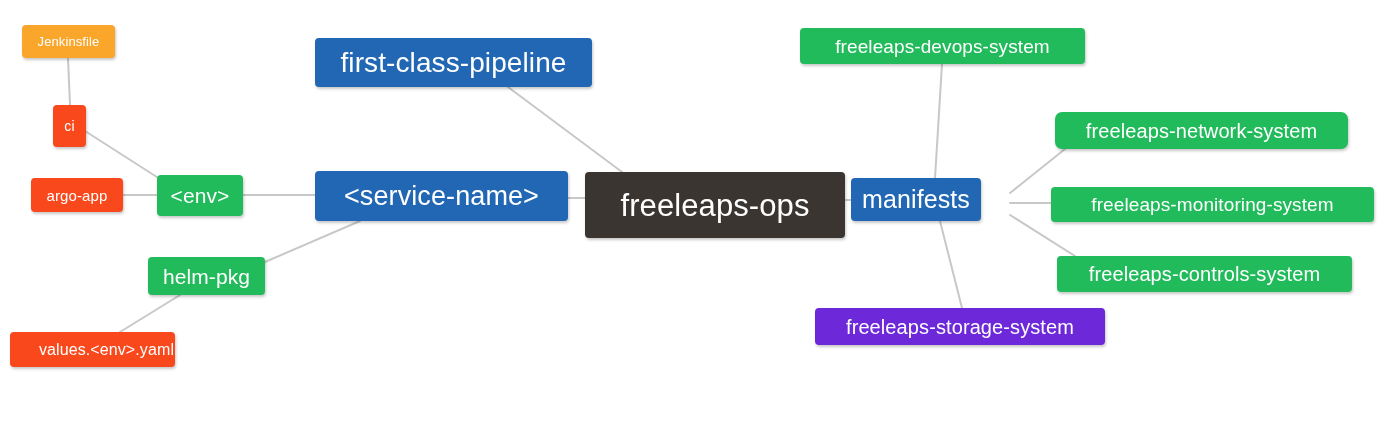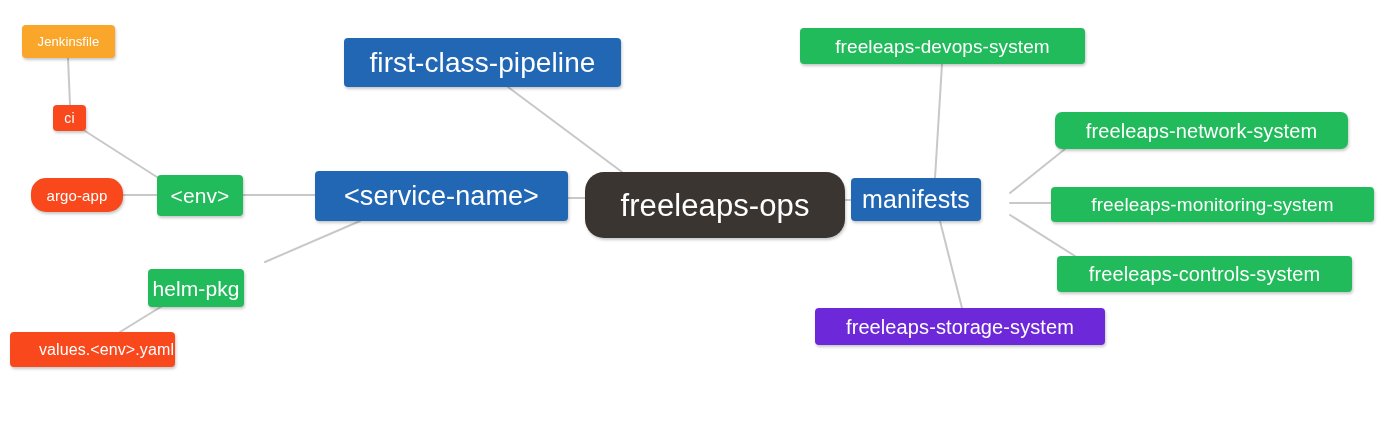--- a/index.html
+++ b/index.html
@@ -62,42 +62,42 @@
       <line x1="935" y1="178" x2="942" y2="64" stroke="#c8c8c8" stroke-width="2" stroke-linecap="round"></line>
       <line x1="1010" y1="193" x2="1065" y2="149" stroke="#c8c8c8" stroke-width="2" stroke-linecap="round"></line>
       <line x1="1010" y1="203" x2="1051" y2="203" stroke="#c8c8c8" stroke-width="2" stroke-linecap="round"></line>
       <line x1="1010" y1="215" x2="1075" y2="256" stroke="#c8c8c8" stroke-width="2" stroke-linecap="round"></line>
       <line x1="940" y1="221" x2="962" y2="308" stroke="#c8c8c8" stroke-width="2" stroke-linecap="round"></line>
     </svg>
   <div id="node-layer">
       <div class="node" style="left: 22px; top: 25px; width: 93px; height: 33px; background: rgb(250, 166, 43); color: rgb(255, 255, 255); font-size: 13px;">
         <span class="node-label">Jenkinsfile</span>
       </div>
-      <div class="node" style="left: 53px; top: 105px; width: 33px; height: 26px; background: rgb(248, 72, 28); color: rgb(255, 255, 255); font-size: 14px;">
+      <div class="node" style="left: 53px; top: 105px; width: 33px; height: 42px; background: rgb(248, 72, 28); color: rgb(255, 255, 255); font-size: 14px;">
         <span class="node-label">ci</span>
       </div>
-      <div class="node" style="left: 31px; top: 178px; width: 92px; height: 34px; background: rgb(248, 72, 28); color: rgb(255, 255, 255); font-size: 15px; border-radius: 15px;">
+      <div class="node" style="left: 31px; top: 178px; width: 92px; height: 34px; background: rgb(248, 72, 28); color: rgb(255, 255, 255); font-size: 15px;">
         <span class="node-label">argo-app</span>
       </div>
       <div class="node" style="left: 157px; top: 175px; width: 86px; height: 41px; background: rgb(34, 187, 91); color: rgb(255, 255, 255); font-size: 21px;">
         <span class="node-label">&lt;env&gt;</span>
       </div>
-      <div class="node" style="left: 148px; top: 257px; width: 96px; height: 38px; background: rgb(34, 187, 91); color: rgb(255, 255, 255); font-size: 21px; margin-top: 12px;">
+      <div class="node" style="left: 148px; top: 257px; width: 117px; height: 38px; background: rgb(34, 187, 91); color: rgb(255, 255, 255); font-size: 21px;">
         <span class="node-label">helm-pkg</span>
       </div>
       <div class="node" style="left: 10px; top: 332px; width: 165px; height: 35px; background: rgb(248, 72, 28); color: rgb(255, 255, 255); font-size: 16px; padding-left: 28px;">
         <span class="node-label">values.&lt;env&gt;.yaml</span>
       </div>
-      <div class="node" style="left: 315px; top: 38px; width: 277px; height: 49px; background: rgb(33, 103, 180); color: rgb(255, 255, 255); font-size: 28px; margin-left: 29px;">
+      <div class="node" style="left: 315px; top: 38px; width: 277px; height: 49px; background: rgb(33, 103, 180); color: rgb(255, 255, 255); font-size: 28px;">
         <span class="node-label">first-class-pipeline</span>
       </div>
       <div class="node" style="left: 315px; top: 171px; width: 253px; height: 50px; background: rgb(33, 103, 180); color: rgb(255, 255, 255); font-size: 27px;">
         <span class="node-label">&lt;service-name&gt;</span>
       </div>
-      <div class="node" style="left: 585px; top: 172px; width: 260px; height: 66px; background: rgb(59, 53, 49); color: rgb(255, 255, 255); font-size: 31px; border-radius: 19px;">
+      <div class="node" style="left: 585px; top: 172px; width: 260px; height: 66px; background: rgb(59, 53, 49); color: rgb(255, 255, 255); font-size: 31px;">
         <span class="node-label">freeleaps-ops</span>
       </div>
       <div class="node" style="left: 851px; top: 178px; width: 130px; height: 43px; background: rgb(33, 103, 180); color: rgb(255, 255, 255); font-size: 25px;">
         <span class="node-label">manifests</span>
       </div>
       <div class="node" style="left: 800px; top: 28px; width: 285px; height: 36px; background: rgb(34, 187, 91); color: rgb(255, 255, 255); font-size: 19px; justify-content: center;">
         <span class="node-label">freeleaps-devops-system</span>
       </div>
       <div class="node" style="left: 1055px; top: 112px; width: 293px; height: 37px; background: rgb(34, 187, 91); color: rgb(255, 255, 255); font-size: 20px; border-radius: 7px;">
         <span class="node-label">freeleaps-network-system</span>

